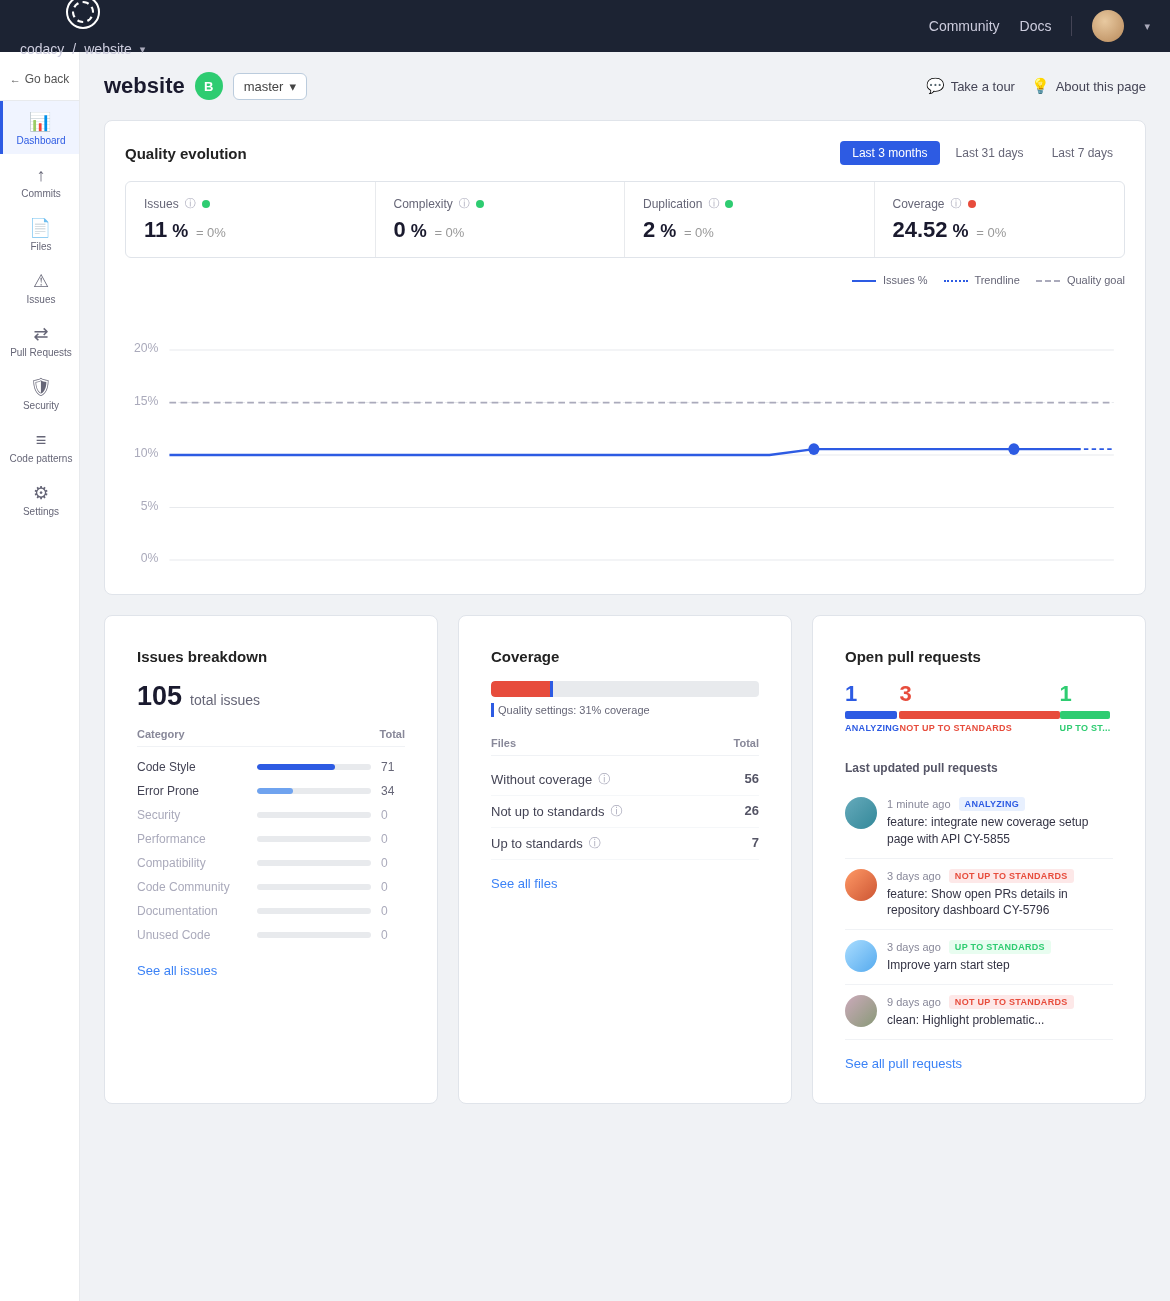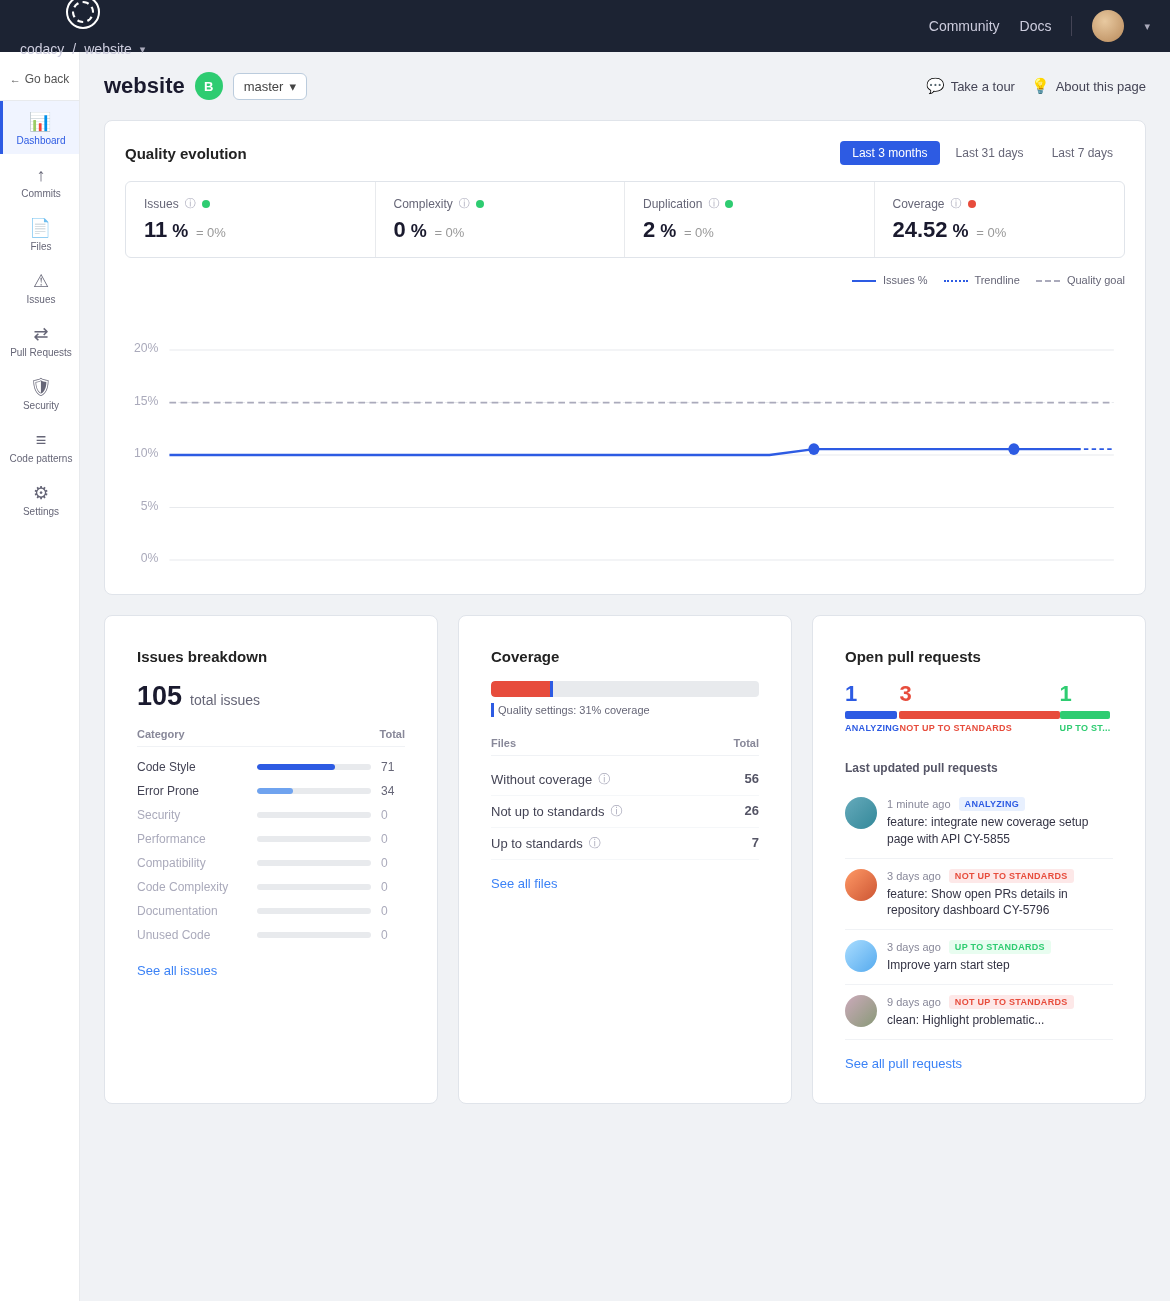--- a/index.html
+++ b/index.html
@@ -461,21 +461,21 @@
             <span class="issues-row-count dim">0</span>
           </div>
           <div class="issues-row">
             <span class="issues-row-label dim">Compatibility</span>
             <div class="bar-container">
                 <div class="bar-fill bar-gray" style="width:0%"></div>
               </div>
             <span class="issues-row-count dim">0</span>
           </div>
           <div class="issues-row">
-            <span class="issues-row-label dim">Code Complexity</span>
+            <span class="issues-row-label dim">Code Community</span>
             <div class="bar-container">
                 <div class="bar-fill bar-gray" style="width:0%"></div>
               </div>
             <span class="issues-row-count dim">0</span>
           </div>
           <div class="issues-row">
             <span class="issues-row-label dim">Documentation</span>
             <div class="bar-container">
                 <div class="bar-fill bar-gray" style="width:0%"></div>
               </div>

